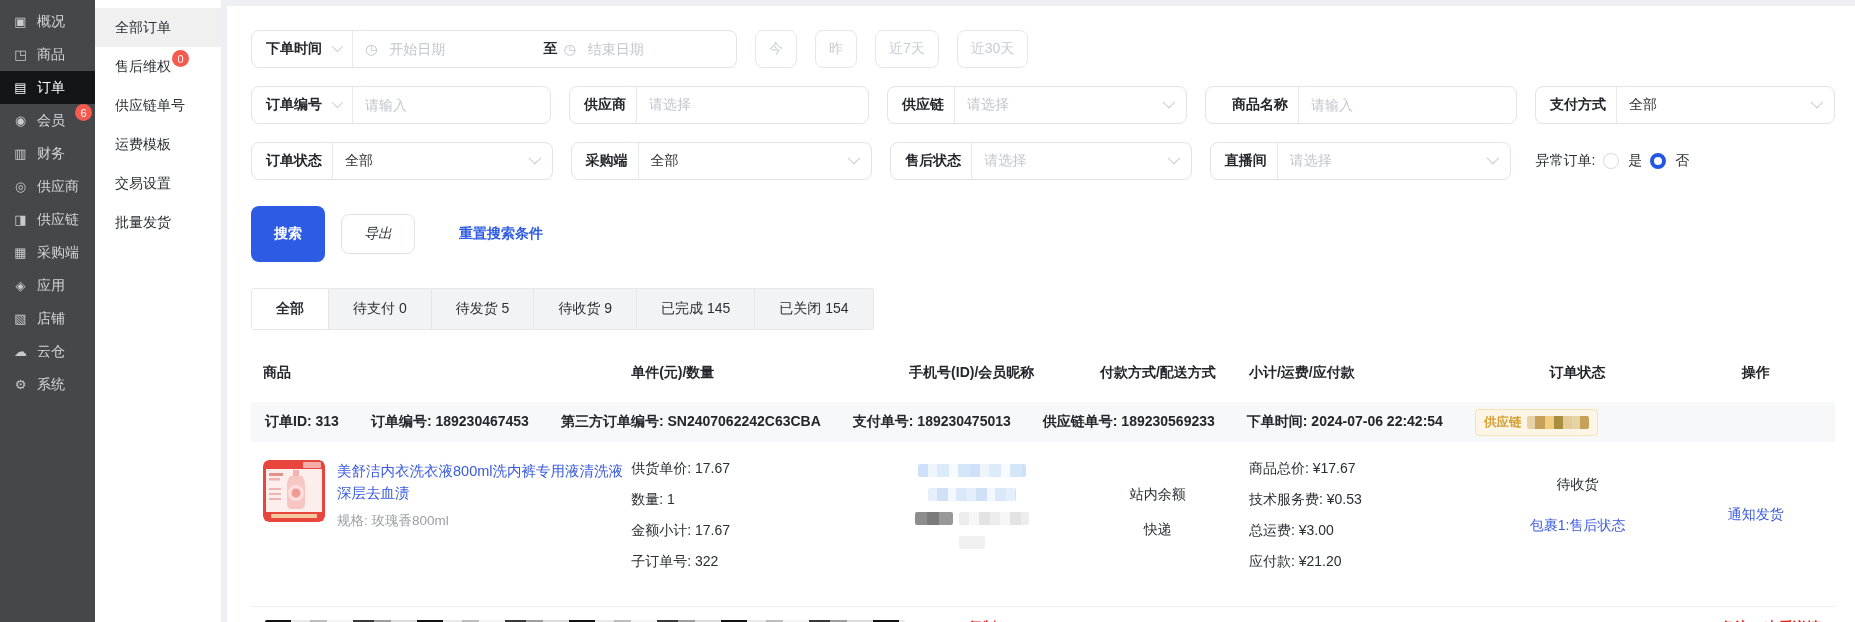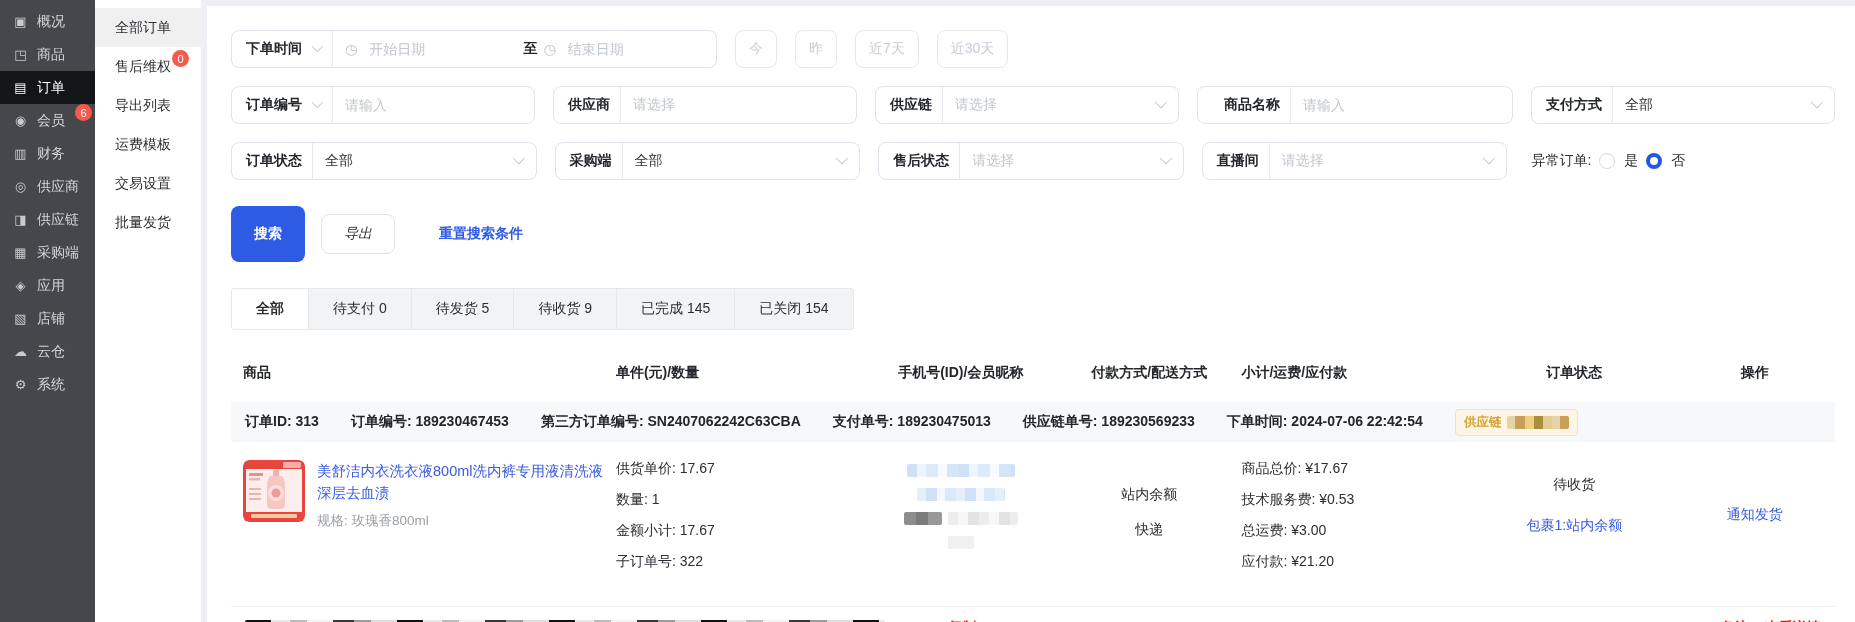--- a/index.html
+++ b/index.html
@@ -8,21 +8,21 @@
 
   
   .sidebar { width:95px; background:#45474b; padding-top:5px; flex:none; }
   .side-item { height:33px; display:flex; align-items:center; padding-left:13px; gap:9px; color:#d4d5d7; font-size:14px; cursor:pointer; position:relative; }
   .side-item .g { font-size:13px; width:15px; text-align:center; color:#c9cacc; }
   .side-item.active { background:#141517; color:#ffffff; }
   .side-item.active .g { color:#fff; }
   .nbadge { display:inline-flex; align-items:center; justify-content:center; min-width:17px; height:17px; border-radius:9px; background:#f45b4e; color:#fff; font-size:11px; padding:0 4px; transform:translateY(-8px); margin-left:1px; }
 
   
-  .submenu { width:106px; background:#ffffff; padding-top:8px; flex:none; }
+  .submenu { width:126px; background:#ffffff; padding-top:8px; flex:none; }
   .sub-item { height:39px; display:flex; align-items:center; padding-left:20px; font-size:14px; color:#2b2e33; cursor:pointer; position:relative; }
   .sub-item.active { background:#f0f0f1; }
 
   
   .main { flex:1; margin:6px 0 0 6px; background:#ffffff; padding:24px 20px 0 24px; overflow:hidden; }
   .frow { display:flex; gap:18px; margin-bottom:18px; align-items:center; }
 
   .fbox { display:flex; align-items:center; height:38px; border:1px solid #e0e3e9; border-radius:8px; background:#fff; overflow:hidden; }
   .flabel { padding:0 10px 0 14px; font-size:14px; font-weight:700; color:#23262b; white-space:nowrap; display:flex; align-items:center; gap:8px; }
   .fdiv { width:1px; height:38px; background:#e7e9ee; flex:none; }
@@ -154,21 +154,21 @@
 
 <nav class="submenu">
   <div class="sub-item active">
       <span>全部订单</span>
     </div>
   <div class="sub-item">
       <span>售后维权</span>
       <span class="nbadge">0</span>
     </div>
   <div class="sub-item">
-      <span>导出列表</span>
+      <span>供应链单号</span>
     </div>
   <div class="sub-item">
       <span>运费模板</span>
     </div>
   <div class="sub-item">
       <span>交易设置</span>
     </div>
   <div class="sub-item">
       <span>批量发货</span>
     </div>
@@ -356,21 +356,21 @@
       <span>快递</span>
     </div>
     <div class="c5 lines">
       <div>商品总价: ¥17.67</div>
       <div>技术服务费: ¥0.53</div>
       <div>总运费: ¥3.00</div>
       <div>应付款: ¥21.20</div>
     </div>
     <div class="c6 status-col">
       <span class="status-text">待收货</span>
-      <span class="status-link">包裹1:站内余额</span>
+      <span class="status-link">包裹1:售后状态</span>
     </div>
     <div class="c7 action-col">
       <span class="action-link">通知发货</span>
     </div>
   </div>
 
   
   <div class="order-foot">
     <span class="mz mz-addr"></span>
     <span class="foot-suffix">4</span>

